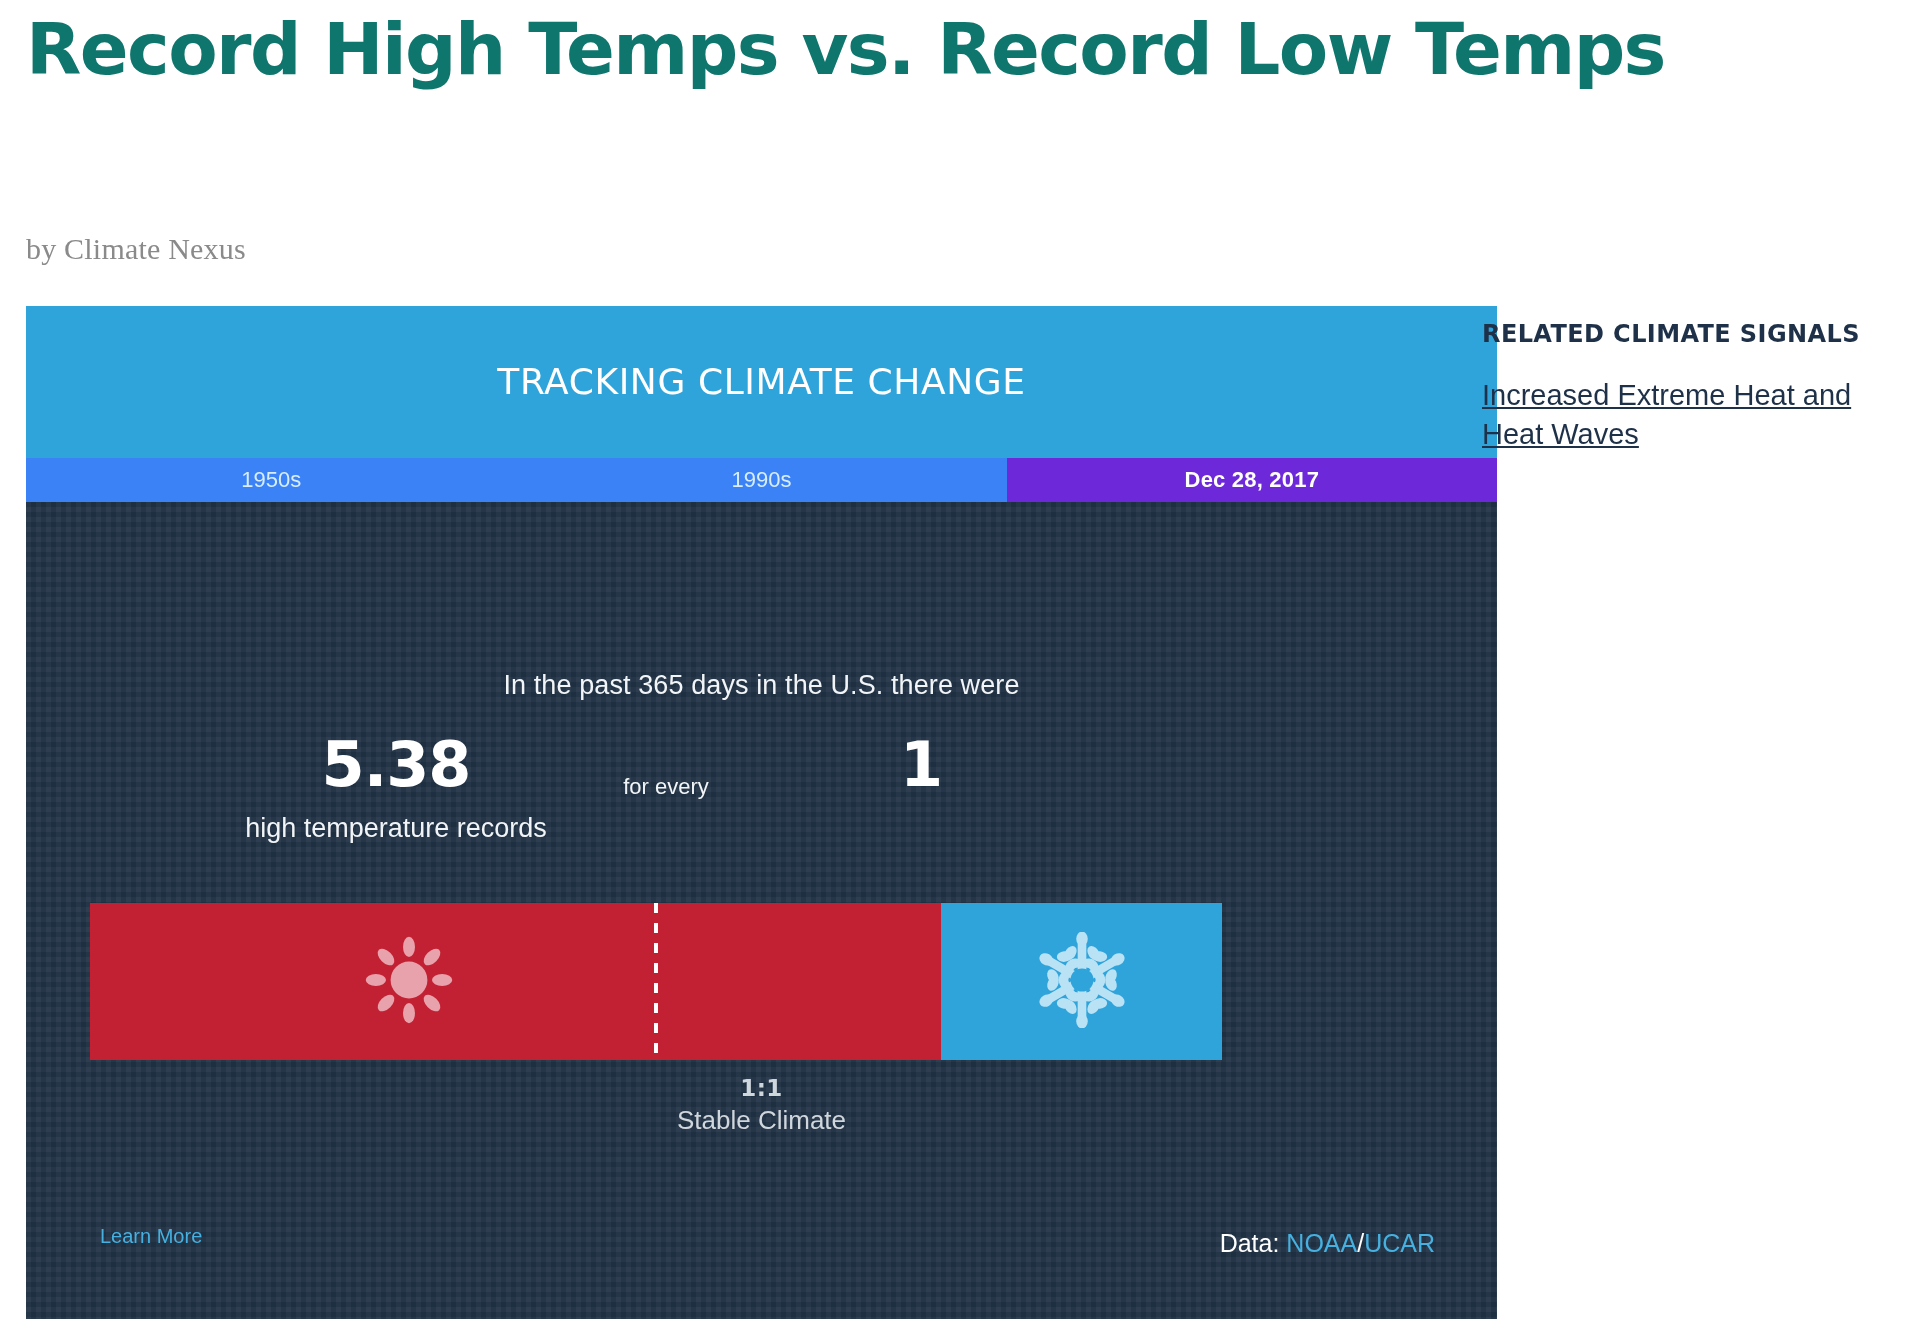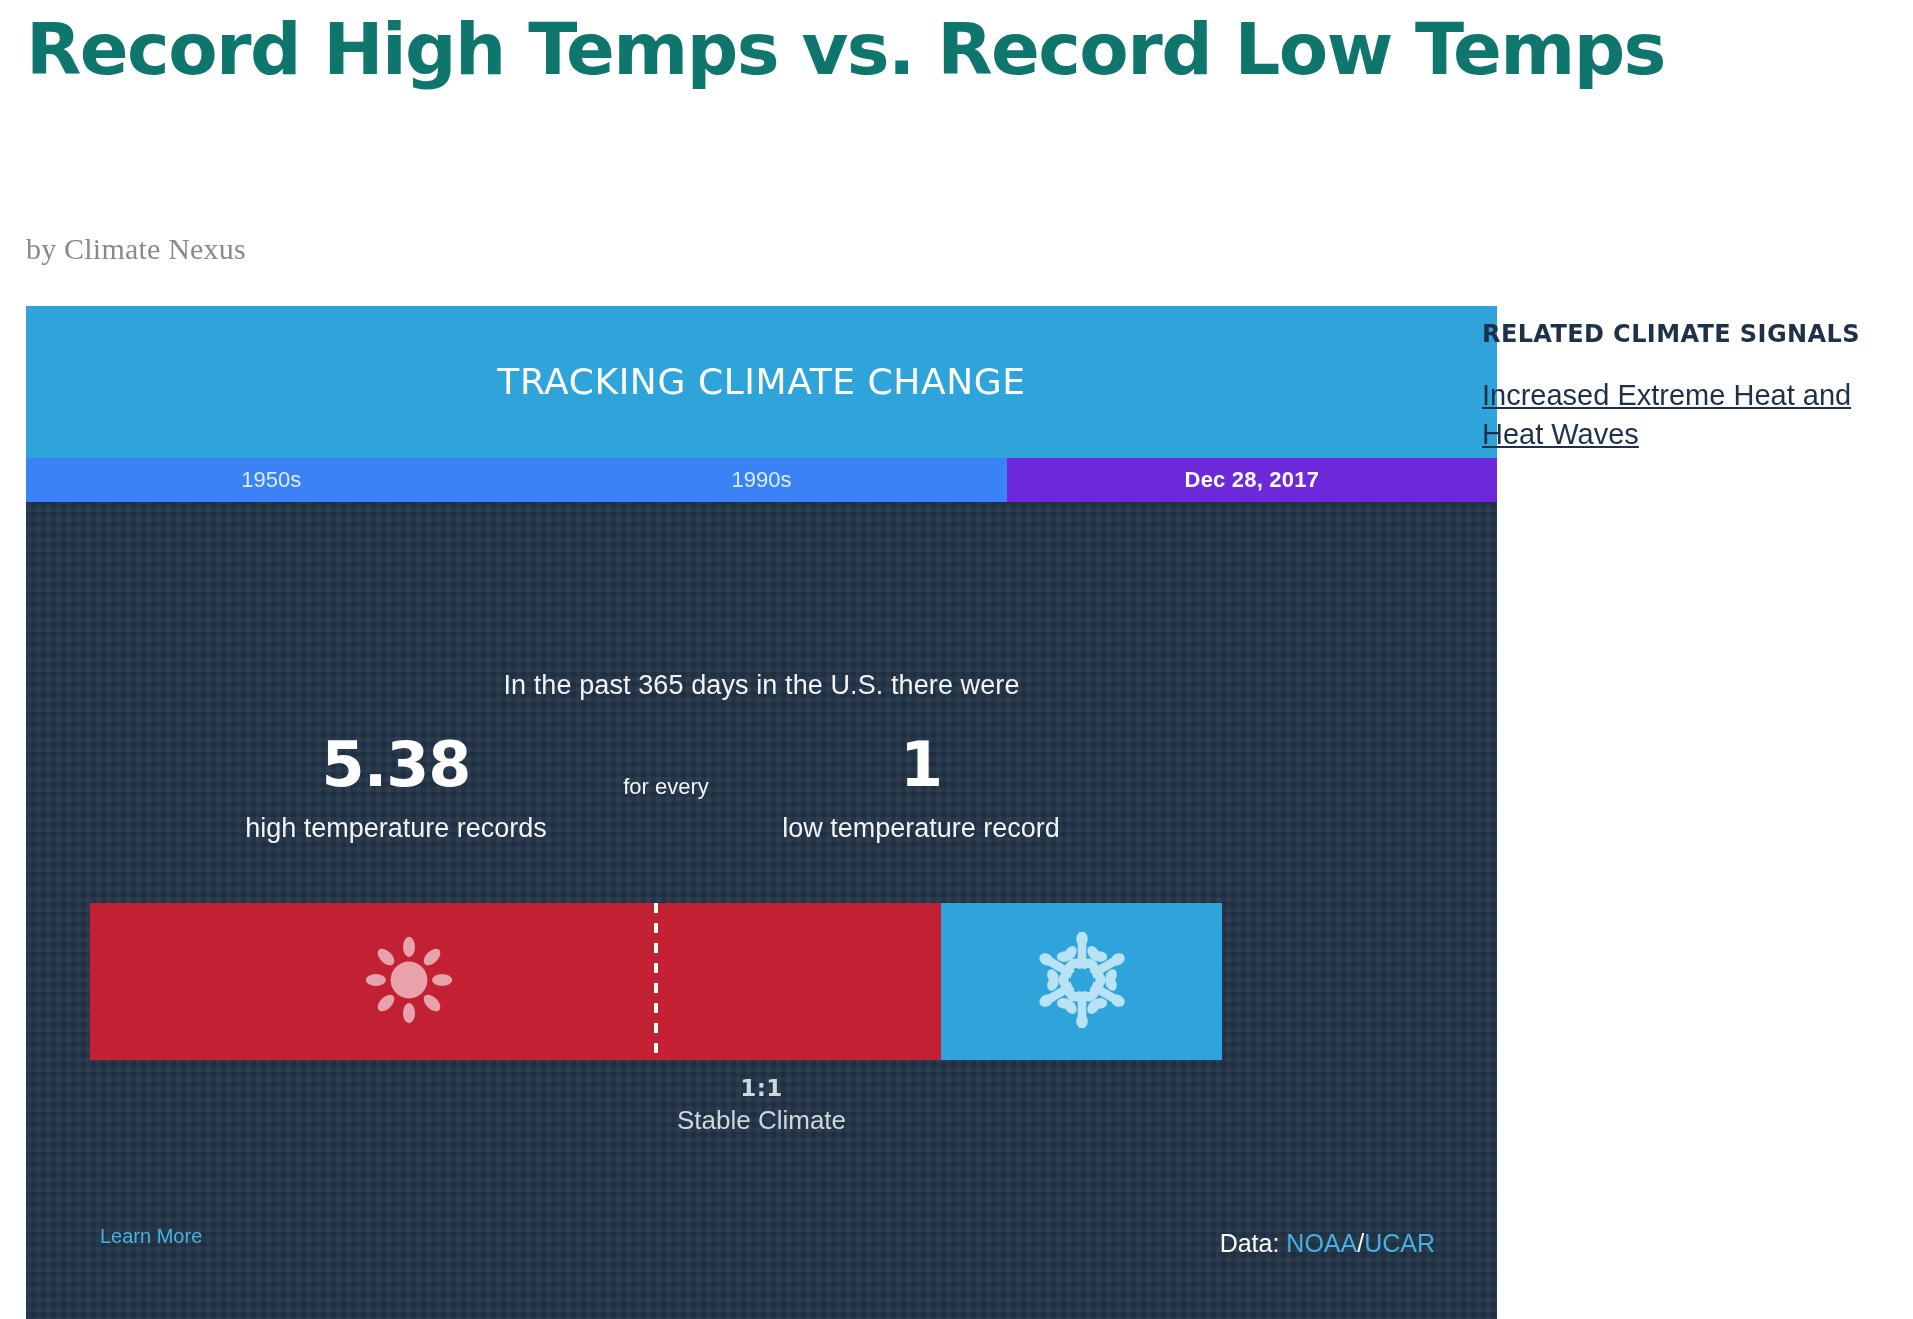--- a/index.html
+++ b/index.html
@@ -315,21 +315,20 @@
       <div class="stats-row">
         <div class="stat stat-high">
           <div class="stat-value">5.38</div>
           <div class="stat-label">high temperature records</div>
         </div>
 
         <div class="for-every">for every</div>
 
         <div class="stat stat-low">
           <div class="stat-value">1</div>
-          <div class="stat-label">low temperature record</div>
         </div>
       </div>
 
       <div class="bar-wrap">
         <div class="bar">
 
           <div class="bar-high" id="seg-high" style="width: 75.2%;">
             <span class="bar-icon">
               <svg width="92" height="92" viewBox="0 0 100 100" aria-hidden="true">
                 <g fill="#e8a2ab">

